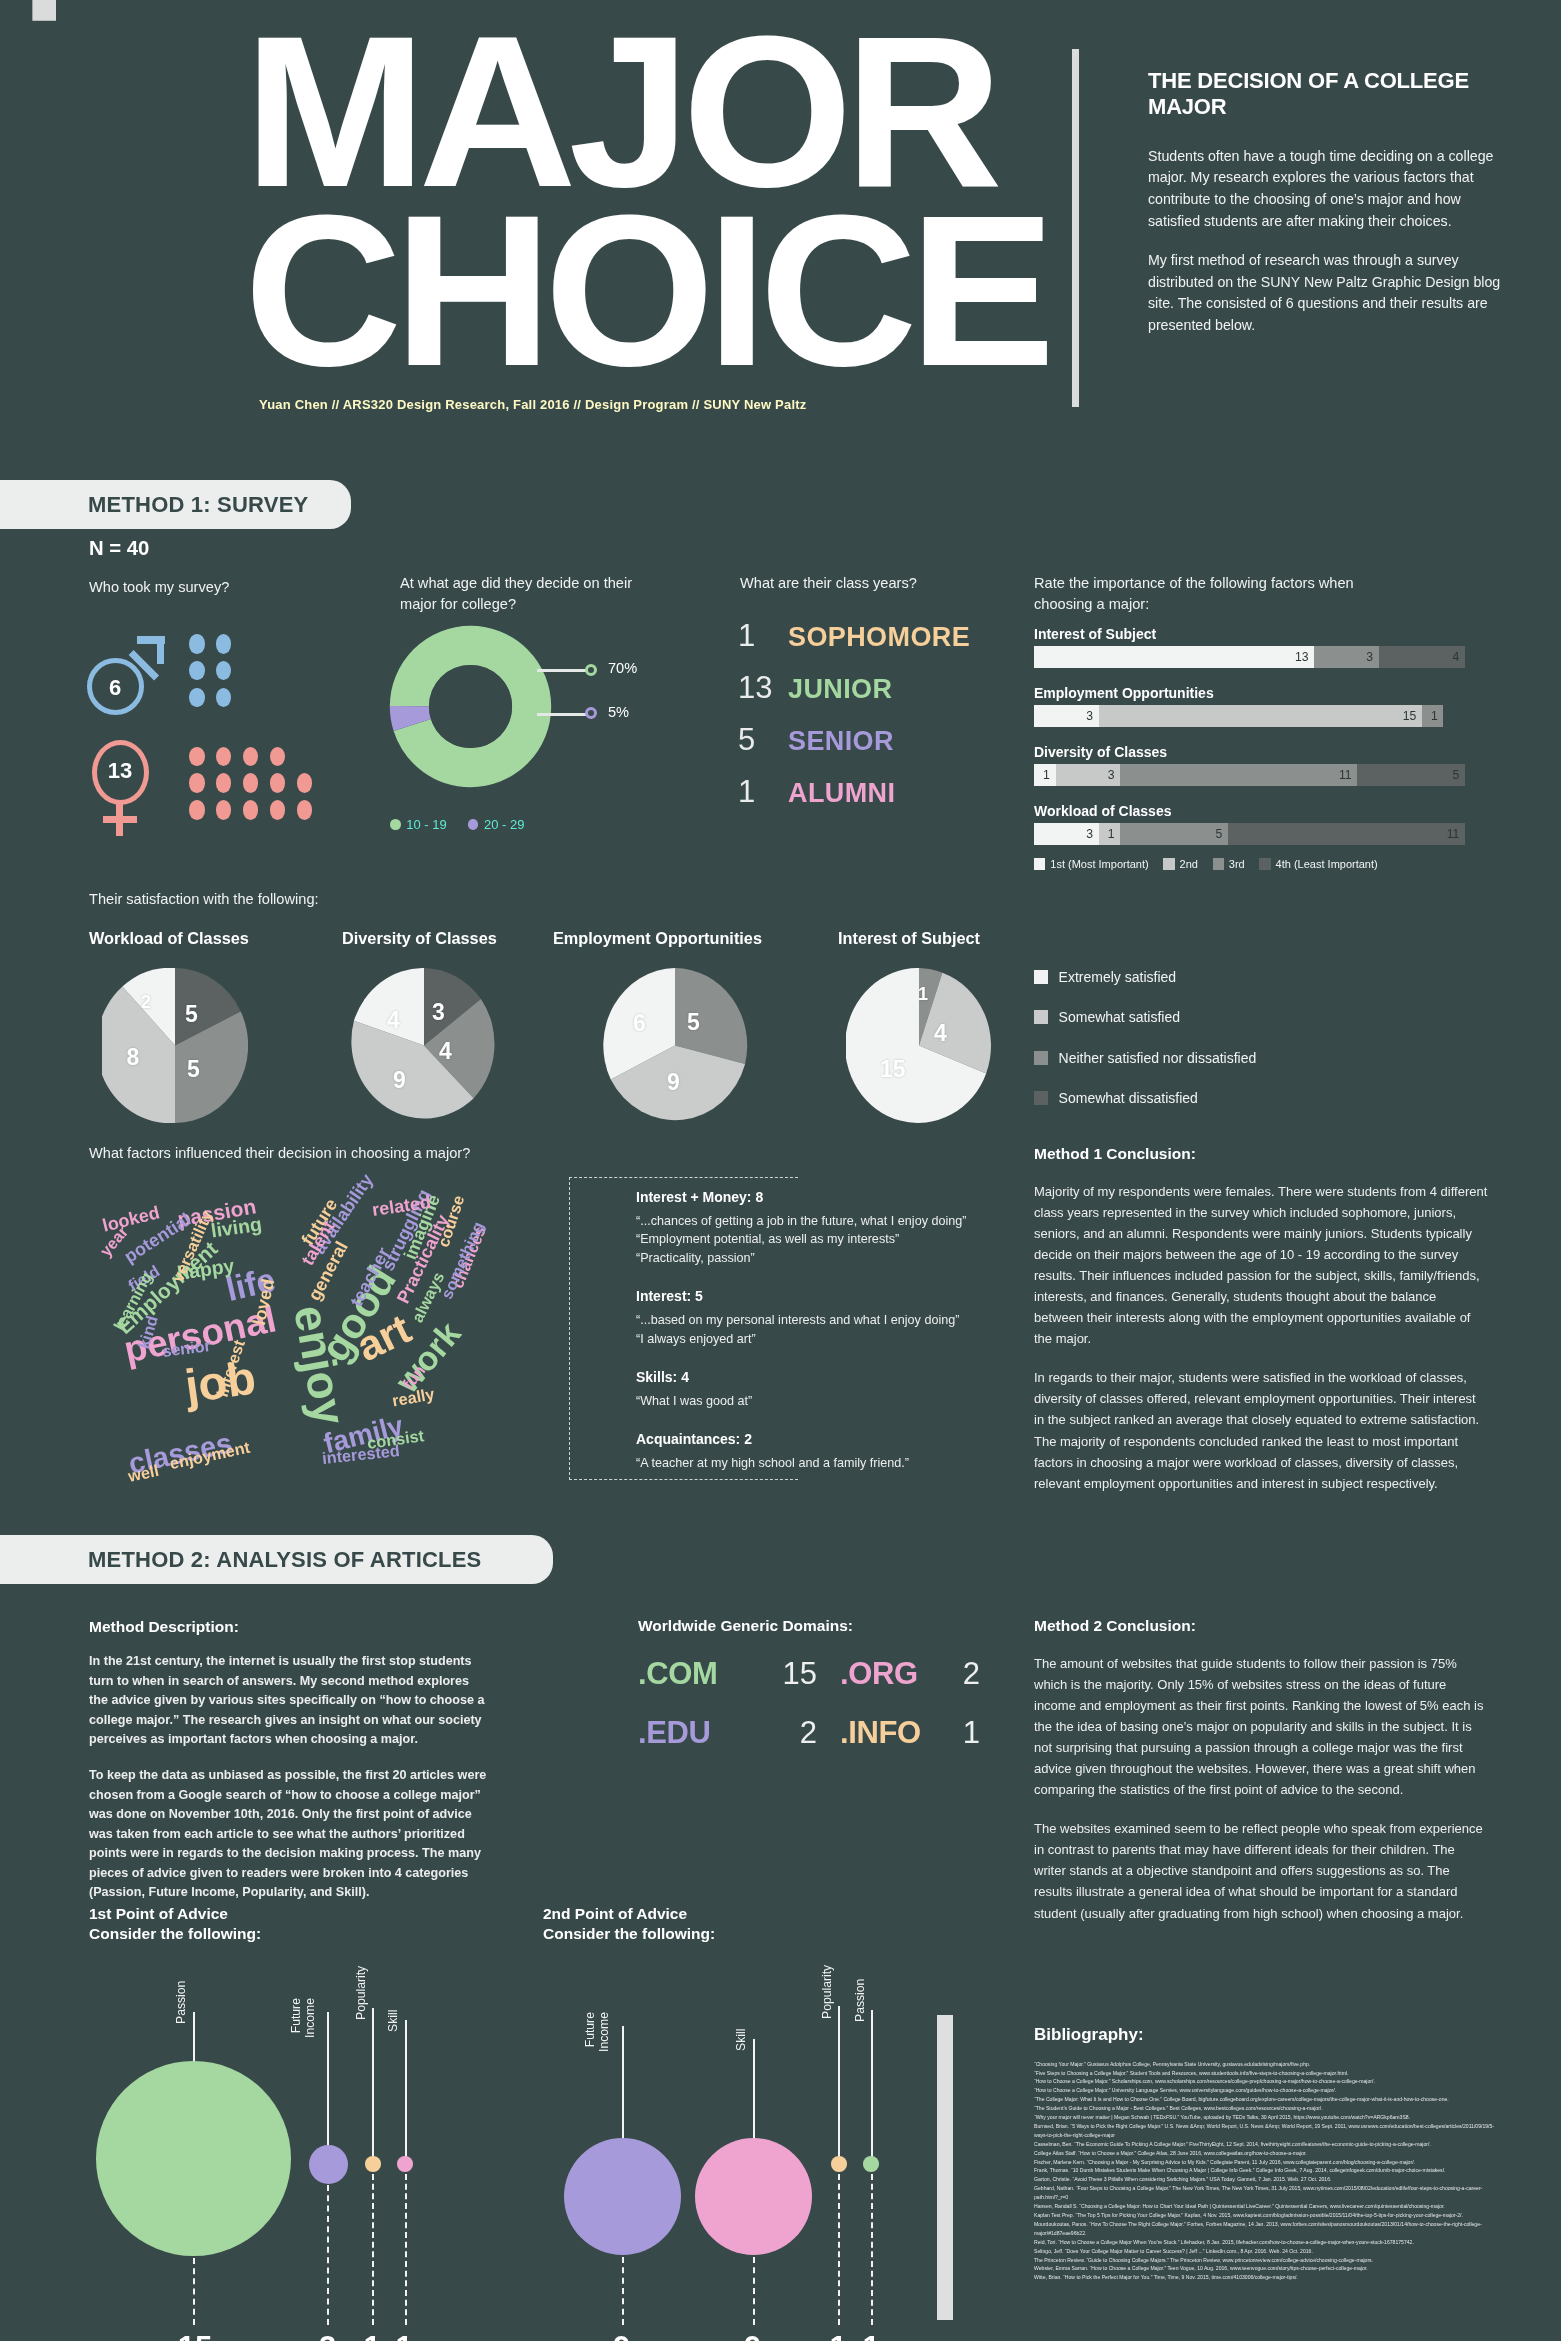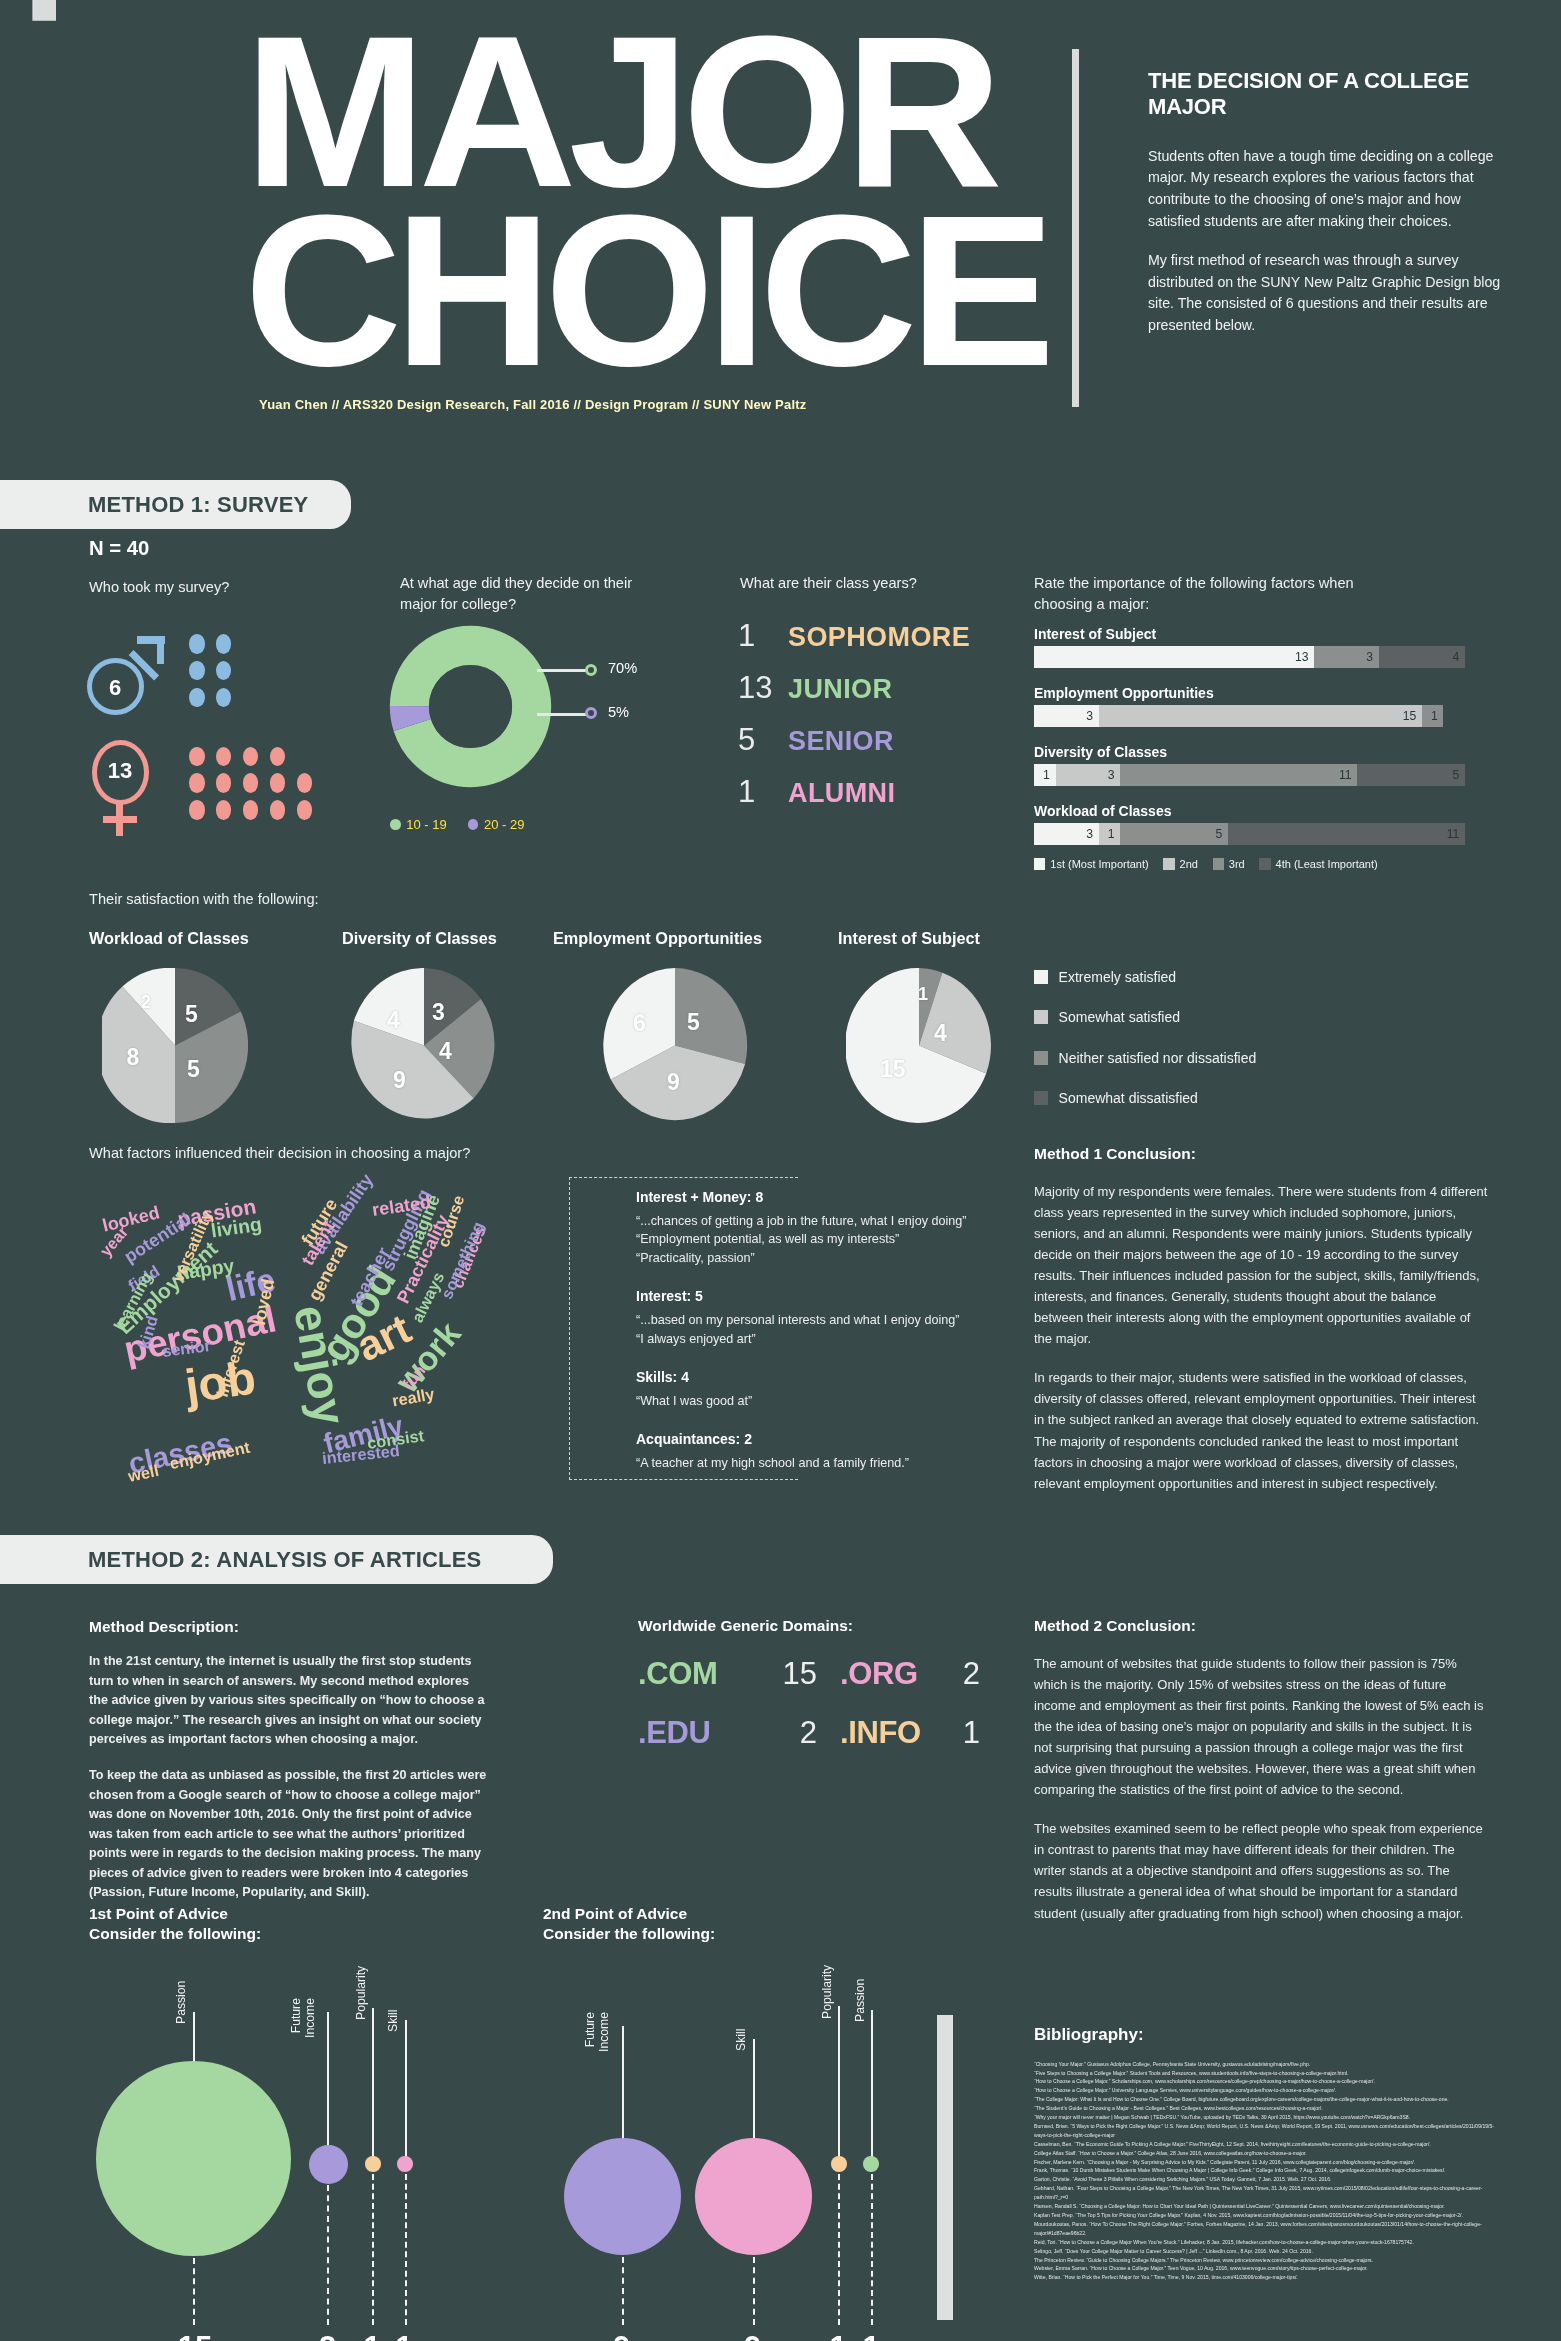--- a/index.html
+++ b/index.html
@@ -84,21 +84,21 @@
     position:absolute; font-size:22px; font-weight:900; color:#fff;
     text-align:center;
   }
   .sym .bar { position:absolute; background:currentColor; }
   .dots { display:inline-block; vertical-align:top; margin-left:11.4px; }
   .dot-row { display:block; line-height:0; margin-bottom:7.3px; }
   .dot { display:inline-block; width:15.5px; height:19.5px; border-radius:50%; margin-right:11.4px; }
 
   
   #donut-wrap { position:absolute; left:389px; top:625px; width:163px; height:163px; }
-  #donut-legend { position:absolute; left:390px; top:817px; font-size:13px; color:#fde047; display:flex; gap:21px; align-items:center; }
+  #donut-legend { position:absolute; left:390px; top:817px; font-size:13px; color:#5eead4; display:flex; gap:21px; align-items:center; }
   .lg-dot { width:10.6px; height:10.6px; border-radius:50%; display:inline-block; margin-right:5.7px; vertical-align:-0.8px; }
   .donut-callout { position:absolute; font-size:14.6px; color:#fff; white-space:nowrap; }
   .callout-line { position:absolute; height:3.3px; background:#e6e8e7; }
   .callout-ring { position:absolute; width:12.2px; height:12.2px; border-radius:50%; border:3.3px solid; background:#38494a; }
 
   
   #class-years { position:absolute; left:738px; top:620px; }
   .cy-row { display:flex; align-items:baseline; margin-bottom:21px; }
   .cy-num { width:50px; font-size:31px; font-weight:300; color:#e9ecea; line-height:1; }
   .cy-name { font-size:27px; font-weight:900; letter-spacing:0.4px; line-height:1; }

